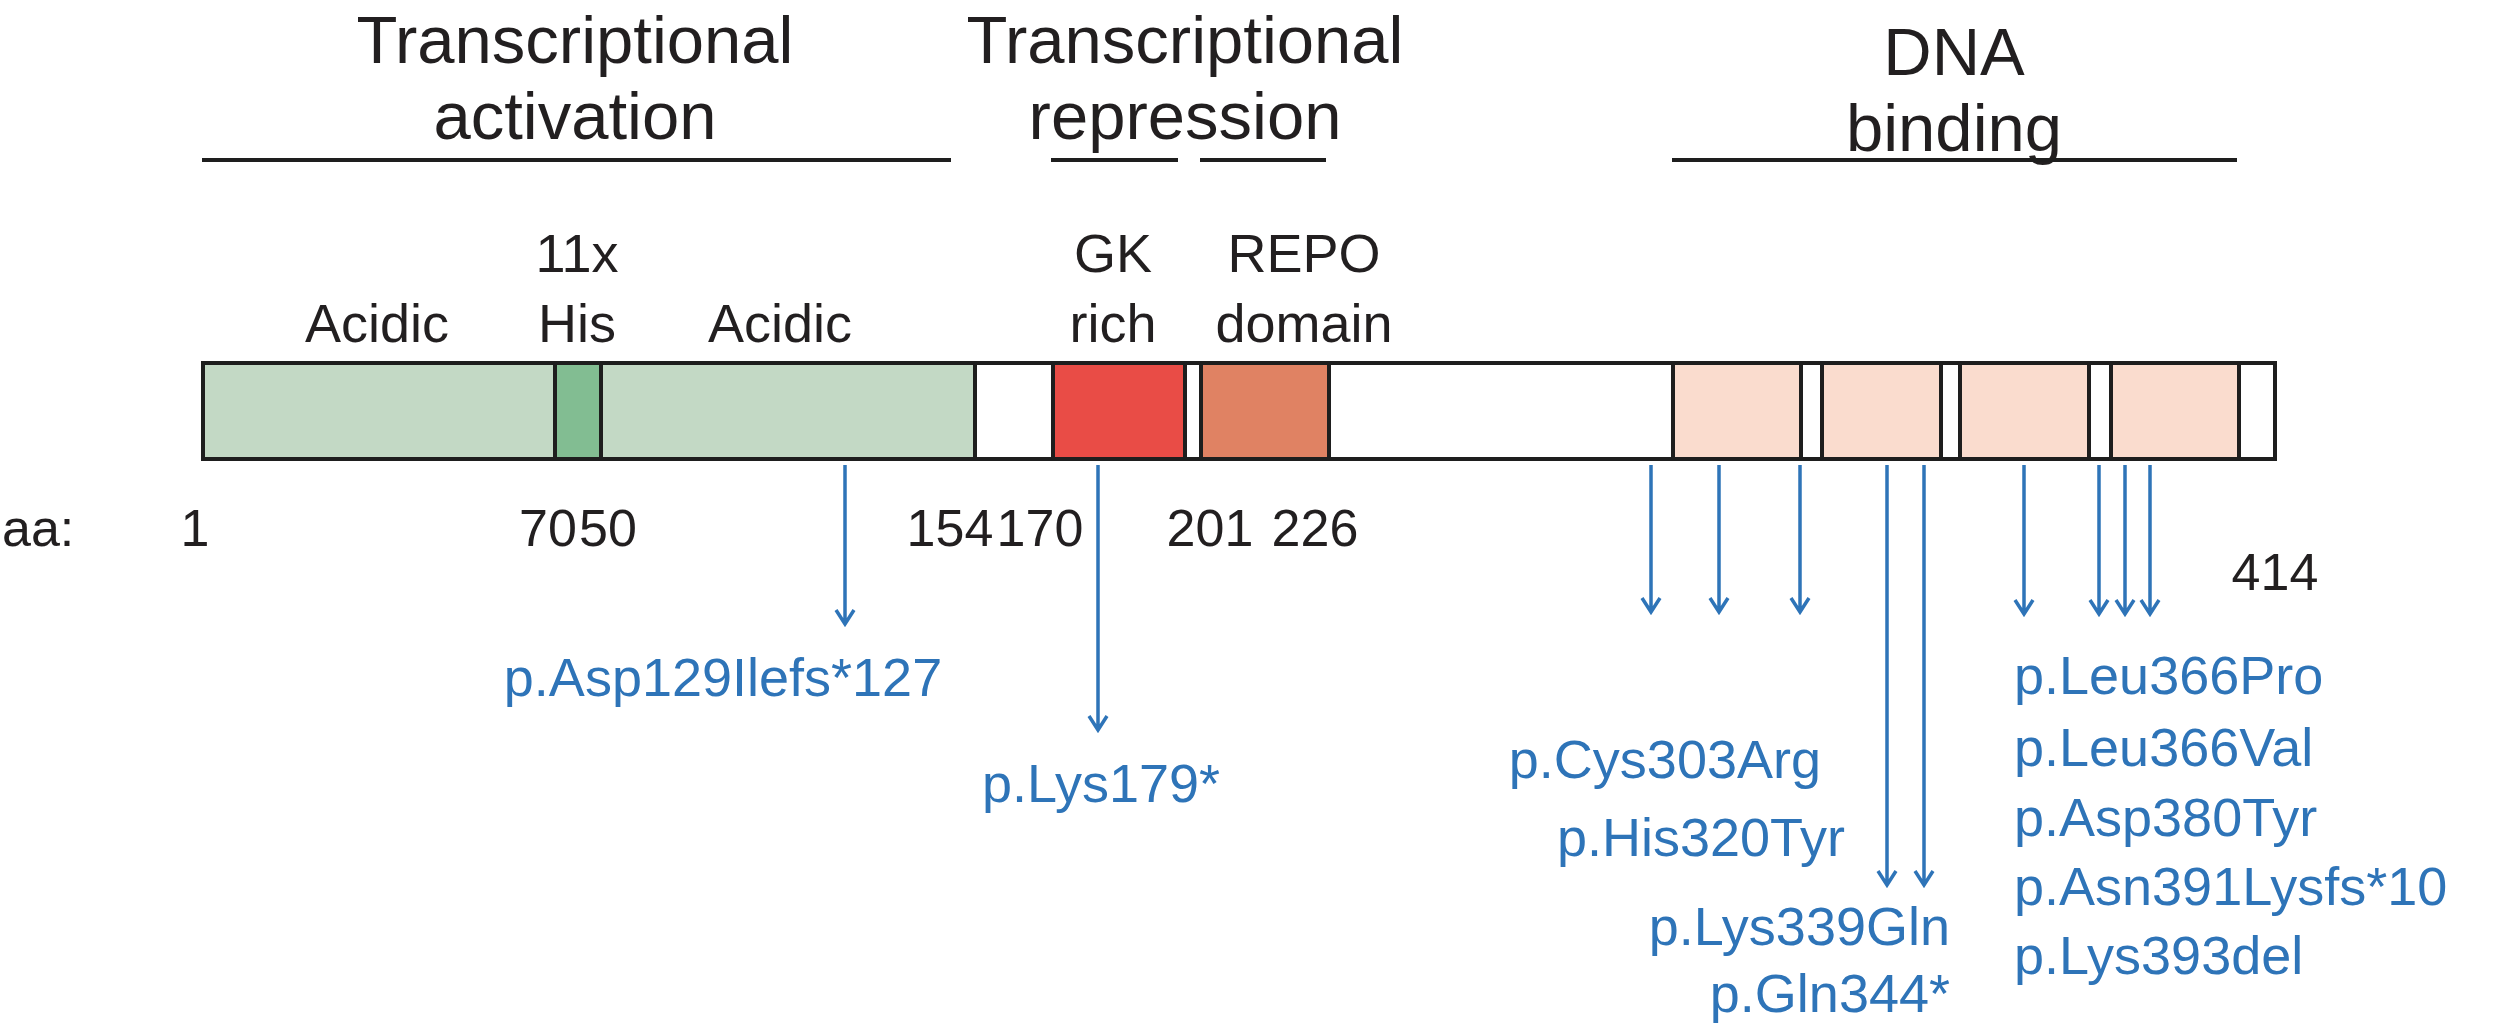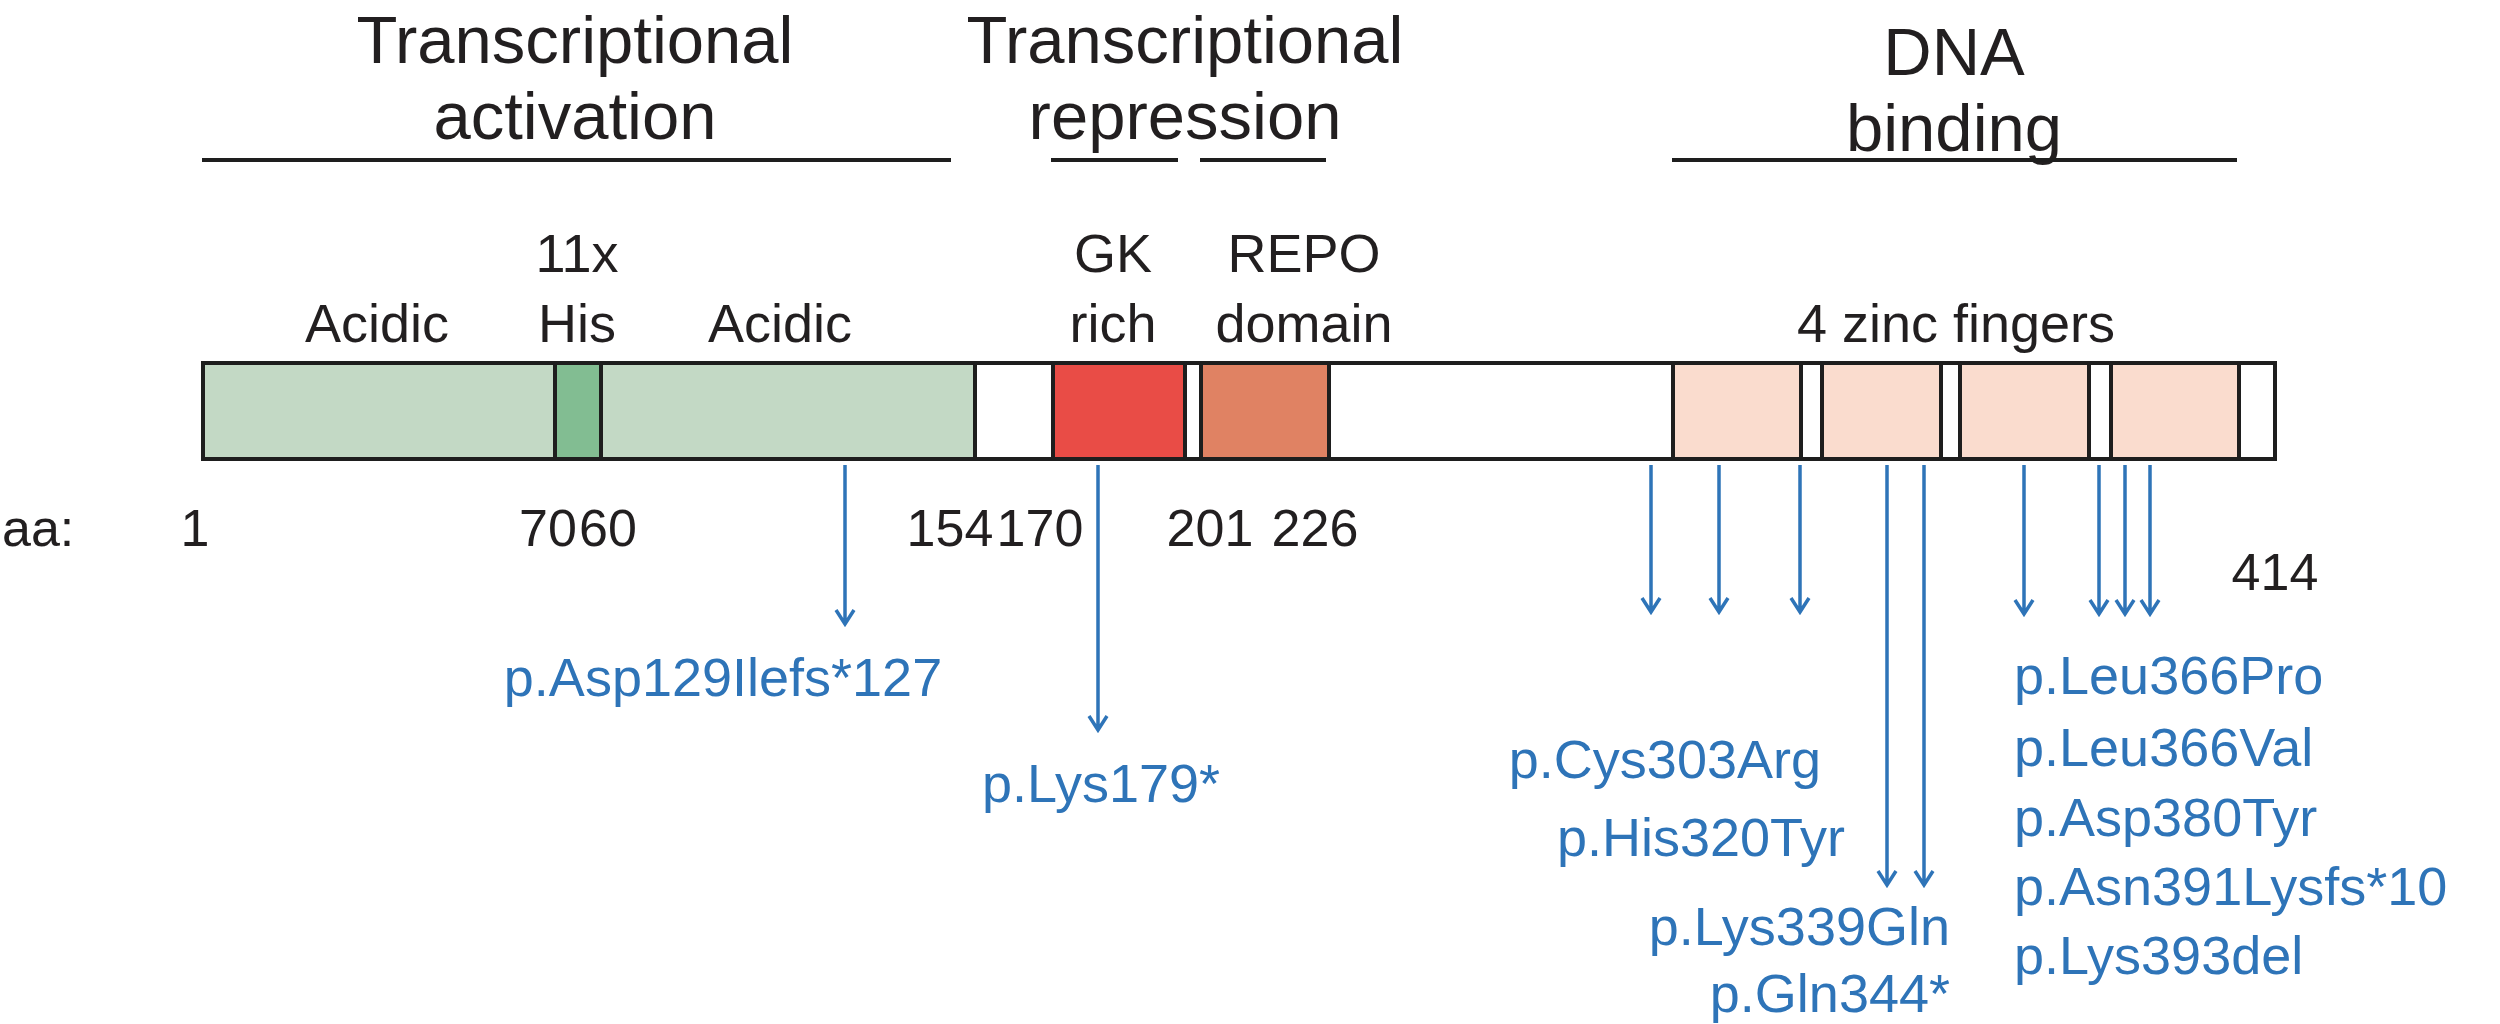--- a/index.html
+++ b/index.html
@@ -55,38 +55,37 @@
   </div>
   <div class="txt dlabel" style="left:780px;top:288px;">Acidic</div>
   <div class="txt dlabel" style="left:1304px;top:218px;">
     <div>REPO</div>
     <div>domain</div>
   </div>
   <div class="txt dlabel" style="left:1113px;top:218px;">
     <div>GK</div>
     <div>rich</div>
   </div>
-  <div class="txt dlabel" style="left:1956px;top:288px;">4 zinc fingers</div>
 
   <div id="bar">
     <div class="seg green" style="left:0px;width:348px;"></div>
     <div class="seg dgreen b-lr" style="left:348px;width:50px;"></div>
     <div class="seg green b-r" style="left:398px;width:374px;"></div>
     <div class="seg red b-lr" style="left:846px;width:136px;"></div>
     <div class="seg orange b-lr" style="left:994px;width:132px;"></div>
     <div class="seg pink b-lr" style="left:1466px;width:132px;"></div>
     <div class="seg pink b-lr" style="left:1615px;width:123px;"></div>
     <div class="seg pink b-lr" style="left:1753px;width:133px;"></div>
     <div class="seg pink b-lr" style="left:1904px;width:132px;"></div>
   </div>
 
   <div class="txt aa" style="left:2px;top:498px;">aa:</div>
   <div class="txt aa tick" style="left:195px;top:498px;">1</div>
   <div class="txt aa tick" style="left:548px;top:498px;">70</div>
-  <div class="txt aa tick" style="left:608px;top:498px;">60</div>
+  <div class="txt aa tick" style="left:608px;top:498px;">50</div>
   <div class="txt aa tick" style="left:950px;top:498px;">154</div>
   <div class="txt aa tick" style="left:1040px;top:498px;">170</div>
   <div class="txt aa tick" style="left:1210px;top:498px;">201</div>
   <div class="txt aa tick" style="left:1315px;top:498px;">226</div>
   <div class="txt aa tick" style="left:2275px;top:498px;margin-top:44px;">414</div>
 
   <svg id="overlay" width="2500" height="1024" viewBox="0 0 2500 1024">
       <path d="M845,465 L845,624 M836,610 L845,624 L854,610" fill="none" stroke="#2e74b8" stroke-width="3.5"></path>
       <path d="M1098,465 L1098,730 M1089,716 L1098,730 L1107,716" fill="none" stroke="#2e74b8" stroke-width="3.5"></path>
       <path d="M1651,465 L1651,612 M1642,598 L1651,612 L1660,598" fill="none" stroke="#2e74b8" stroke-width="3.5"></path>

